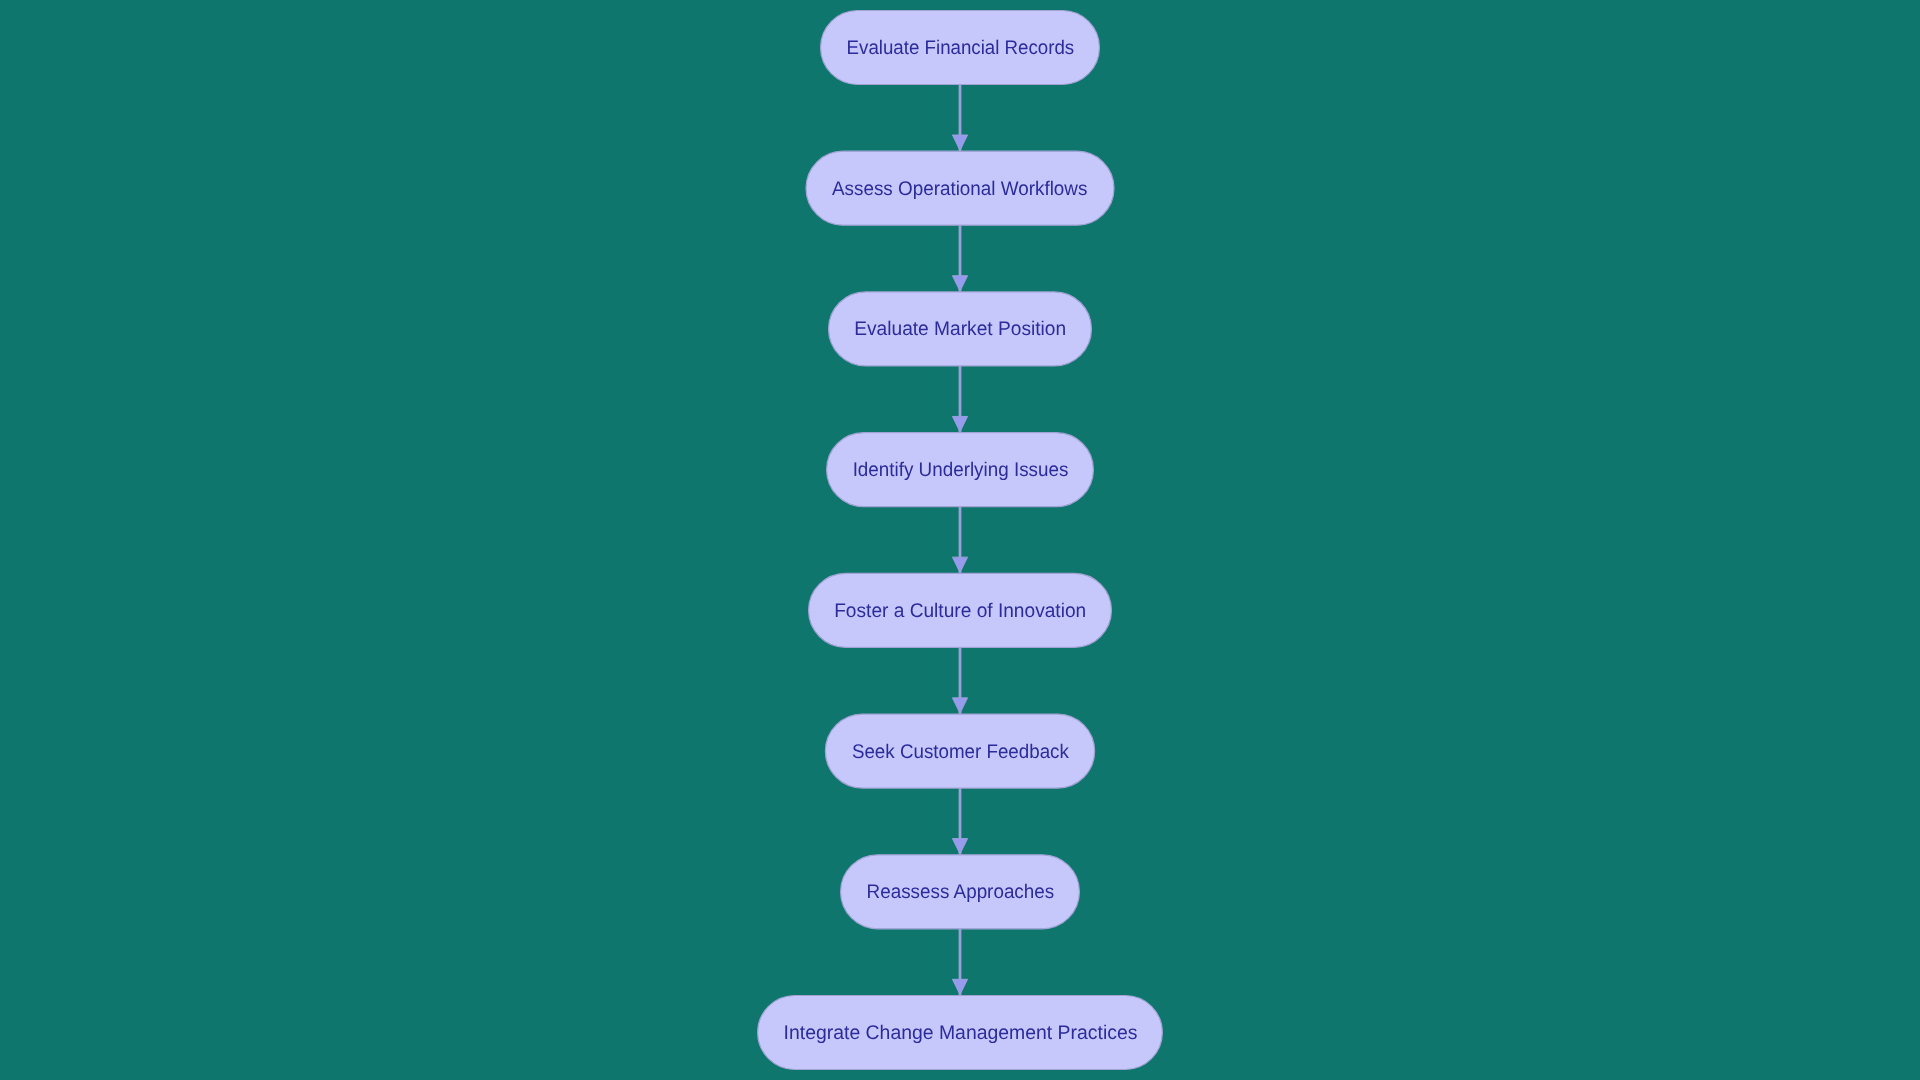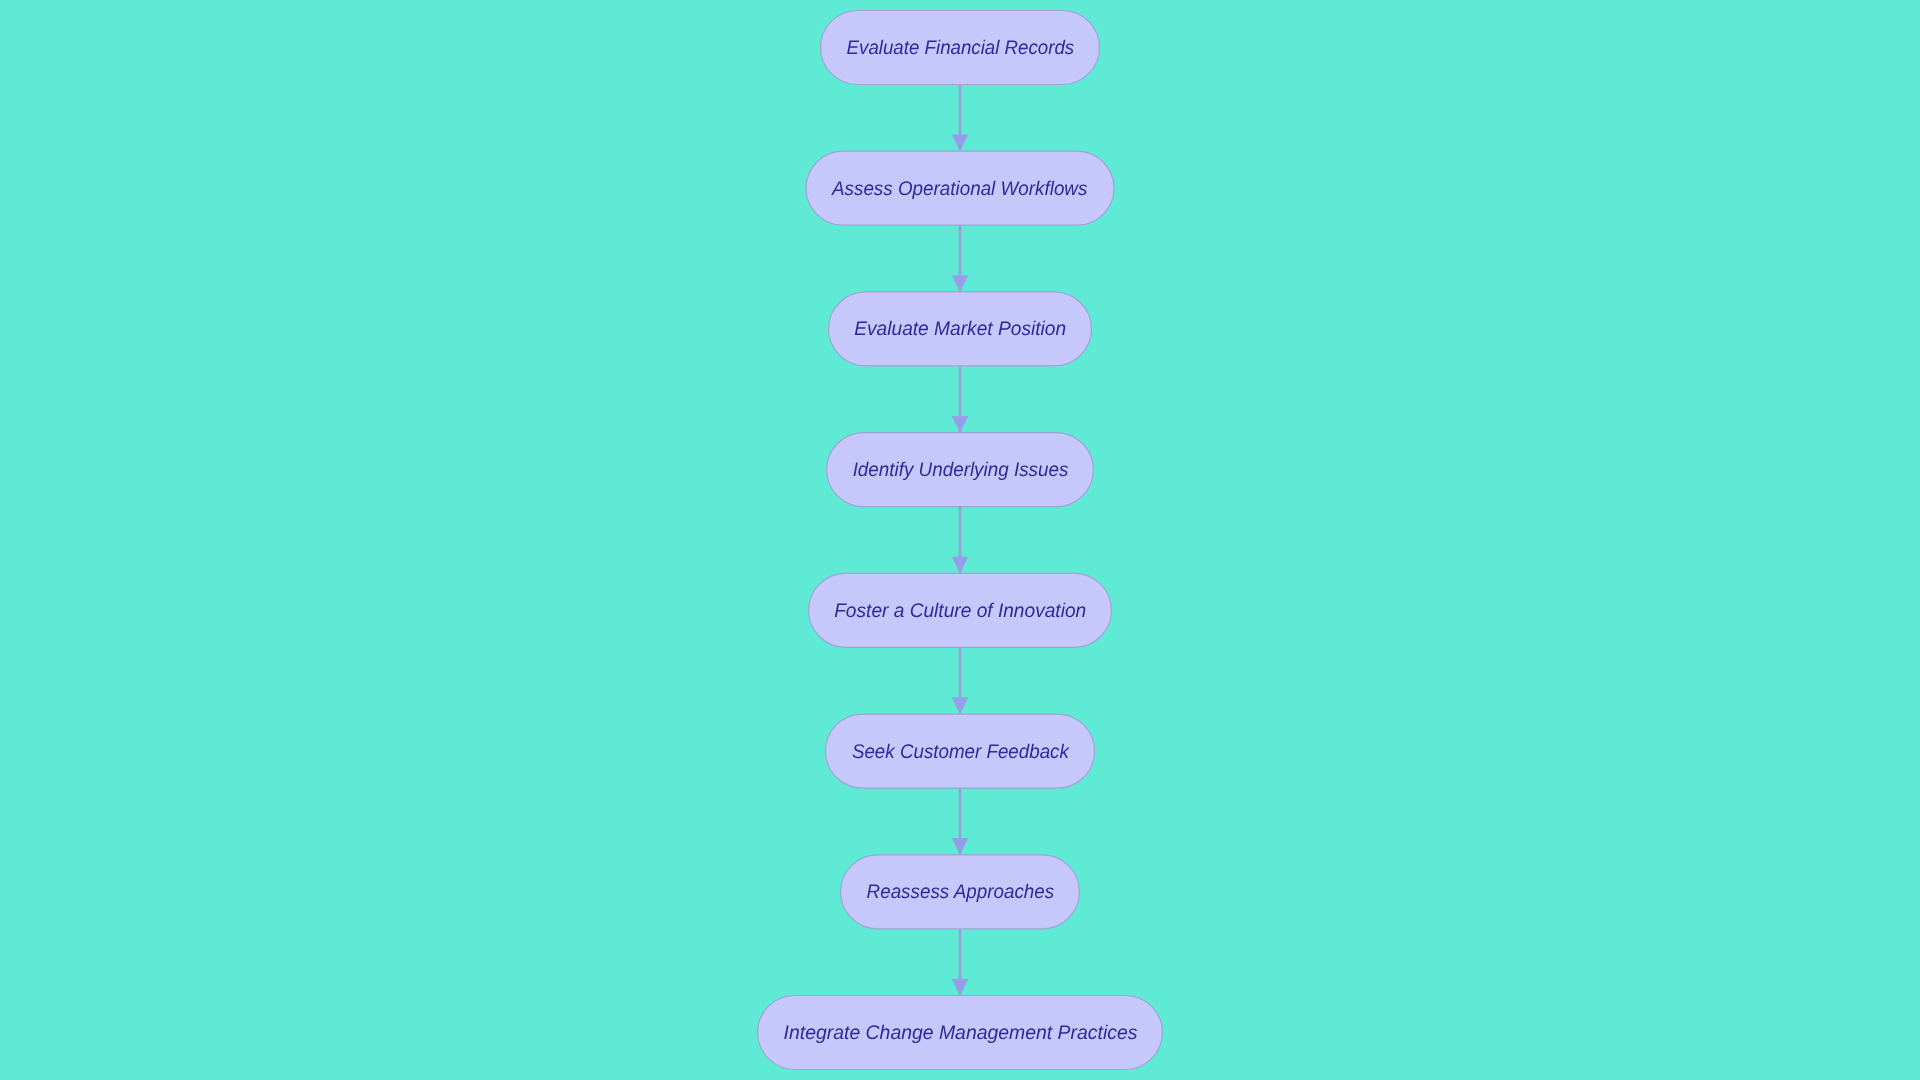--- a/index.html
+++ b/index.html
@@ -6,21 +6,21 @@
   html,body{margin:0;padding:0;background:#ffffff;width:1920px;height:1080px;overflow:hidden;}
   .canvas{position:relative;width:1920px;height:1080px;background:#ffffff;
           will-change:transform;transform:translateZ(0);}
   svg.flow{position:absolute;left:0;top:0;width:1920px;height:1080px;display:block;}
   .node-label{font-family:"Liberation Sans",sans-serif;font-size:19.8px;font-weight:400;
               -webkit-font-smoothing:antialiased;text-rendering:geometricPrecision;}
 </style>
 </head>
 <body>
 
-<div class="canvas" style="background: #5eead4; font-style: italic;">
+<div class="canvas" style="background: #0f766e;">
   <svg class="flow" viewBox="0 0 1920 1080">
 
     <g id="edges">
       <g class="edge">
         <path class="edge-line" d="M 960 84.5 L 960 151.114" stroke="#9ba0da" stroke-width="2.75" fill="none"></path>
         <path class="edge-head" d="M 952.45 135.014 L 967.55 135.014 L 960 150.414 Z" fill="#969bed" stroke="#9ba0da" stroke-width="1" stroke-linejoin="miter"></path>
       </g>
       <g class="edge">
         <path class="edge-line" d="M 960 225.214 L 960 291.828" stroke="#9ba0da" stroke-width="2.75" fill="none"></path>
         <path class="edge-head" d="M 952.45 275.728 L 967.55 275.728 L 960 291.128 Z" fill="#969bed" stroke="#9ba0da" stroke-width="1" stroke-linejoin="miter"></path>

